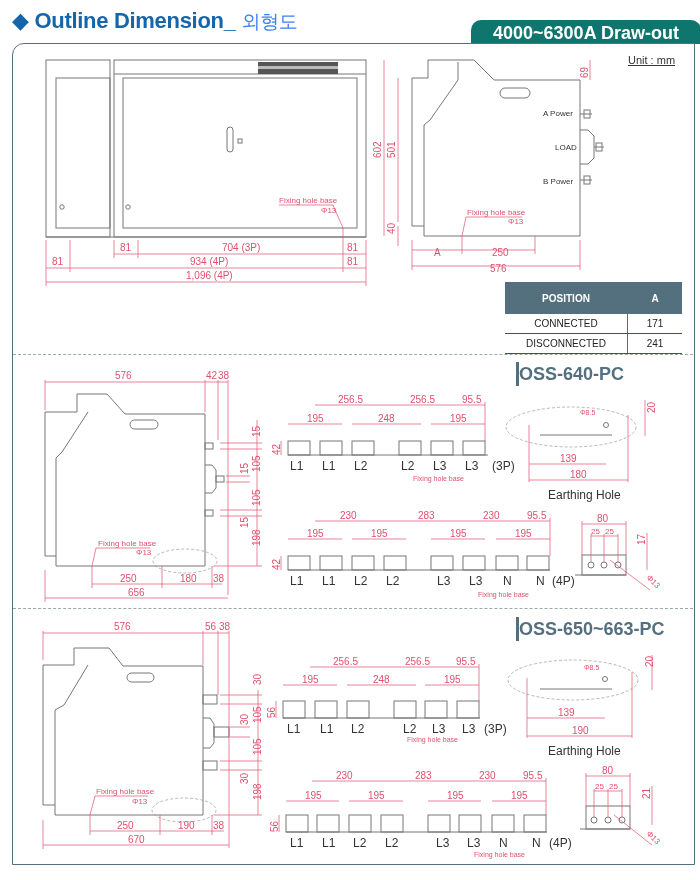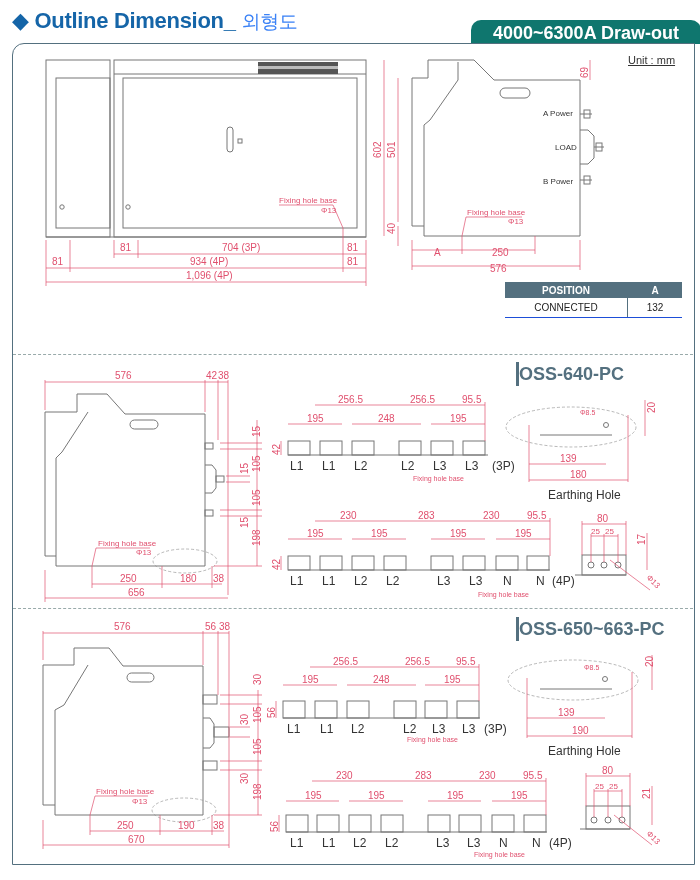--- a/index.html
+++ b/index.html
@@ -5,21 +5,21 @@
   html,body{margin:0;padding:0;background:#fff;}
   body{width:700px;height:880px;position:relative;overflow:hidden;font-family:"Liberation Sans","DejaVu Sans",sans-serif;}
   .title{position:absolute;left:12px;top:8px;font-size:22px;font-weight:bold;color:#1565a8;letter-spacing:-0.3px;}
   .title .kr{color:#3b82f6;font-weight:normal;font-family:"DejaVu Sans",sans-serif;font-size:19px;}
   .badge{position:absolute;left:464px;top:20px;width:230px;height:24px;background:#0f766e;border-radius:10px 10px 0 0;color:#fff;font-size:18px;font-weight:bold;text-align:center;line-height:26px;margin-left:7px;}
   .frame{position:absolute;left:12px;top:43px;width:683px;height:822px;border:1.5px solid #54707f;border-radius:12px 0 0 0;box-sizing:border-box;}
   .unit{position:absolute;left:628px;top:54px;font-size:11px;color:#333;text-decoration:underline;}
   .dash{position:absolute;left:13px;width:680px;border-top:1px dashed #9aa;}
   .sec{position:absolute;left:516px;padding-left:0;border-left:3px solid #54707f;font-size:18px;font-weight:bold;color:#54707f;height:24px;line-height:24px;}
   table.pos{position:absolute;left:505px;top:282px;border-collapse:collapse;font-size:10px;color:#222;}
-  table.pos th{background:#54707f;color:#fff;font-weight:bold;height:16px;padding:0 6px;}
+  table.pos th{background:#54707f;color:#fff;font-weight:bold;height:32px;padding:0 6px;}
   table.pos td{text-align:center;height:17px;border-bottom:1px solid #1d4ed8;}
   table.pos th:first-child,table.pos td:first-child{width:110px;border-right:1px solid #54707f;}
   table.pos th:last-child,table.pos td:last-child{width:42px;}
   svg{position:absolute;left:0;top:0;}
   svg text{font-family:"Liberation Sans","DejaVu Sans",sans-serif;}
   .dim{fill:#e0506e;font-size:10px;}
   .dims{stroke:#e0506e;stroke-width:0.7;fill:none;}
   .ln{stroke:#777;stroke-width:1;fill:none;}
   .lbl{fill:#333;font-size:12px;}
 </style>
@@ -38,21 +38,25 @@
 <div class="sec" style="top:617px">OSS-650~663-PC</div>
 
 <table class="pos">
   <tbody>
       <tr>
         <th>POSITION</th>
         <th>A</th>
       </tr>
   <tr>
         <td>CONNECTED</td>
-        <td>132</td>
+        <td>171</td>
+      </tr>
+  <tr>
+        <td>DISCONNECTED</td>
+        <td>241</td>
       </tr>
 </tbody>
   </table>
 
 <svg width="700" height="880">
 
   <g>
     <rect x="46" y="60" width="64" height="177" class="ln"></rect>
     <rect x="56" y="78" width="54" height="150" class="ln"></rect>
     <rect x="114" y="60" width="252" height="177" class="ln"></rect>

